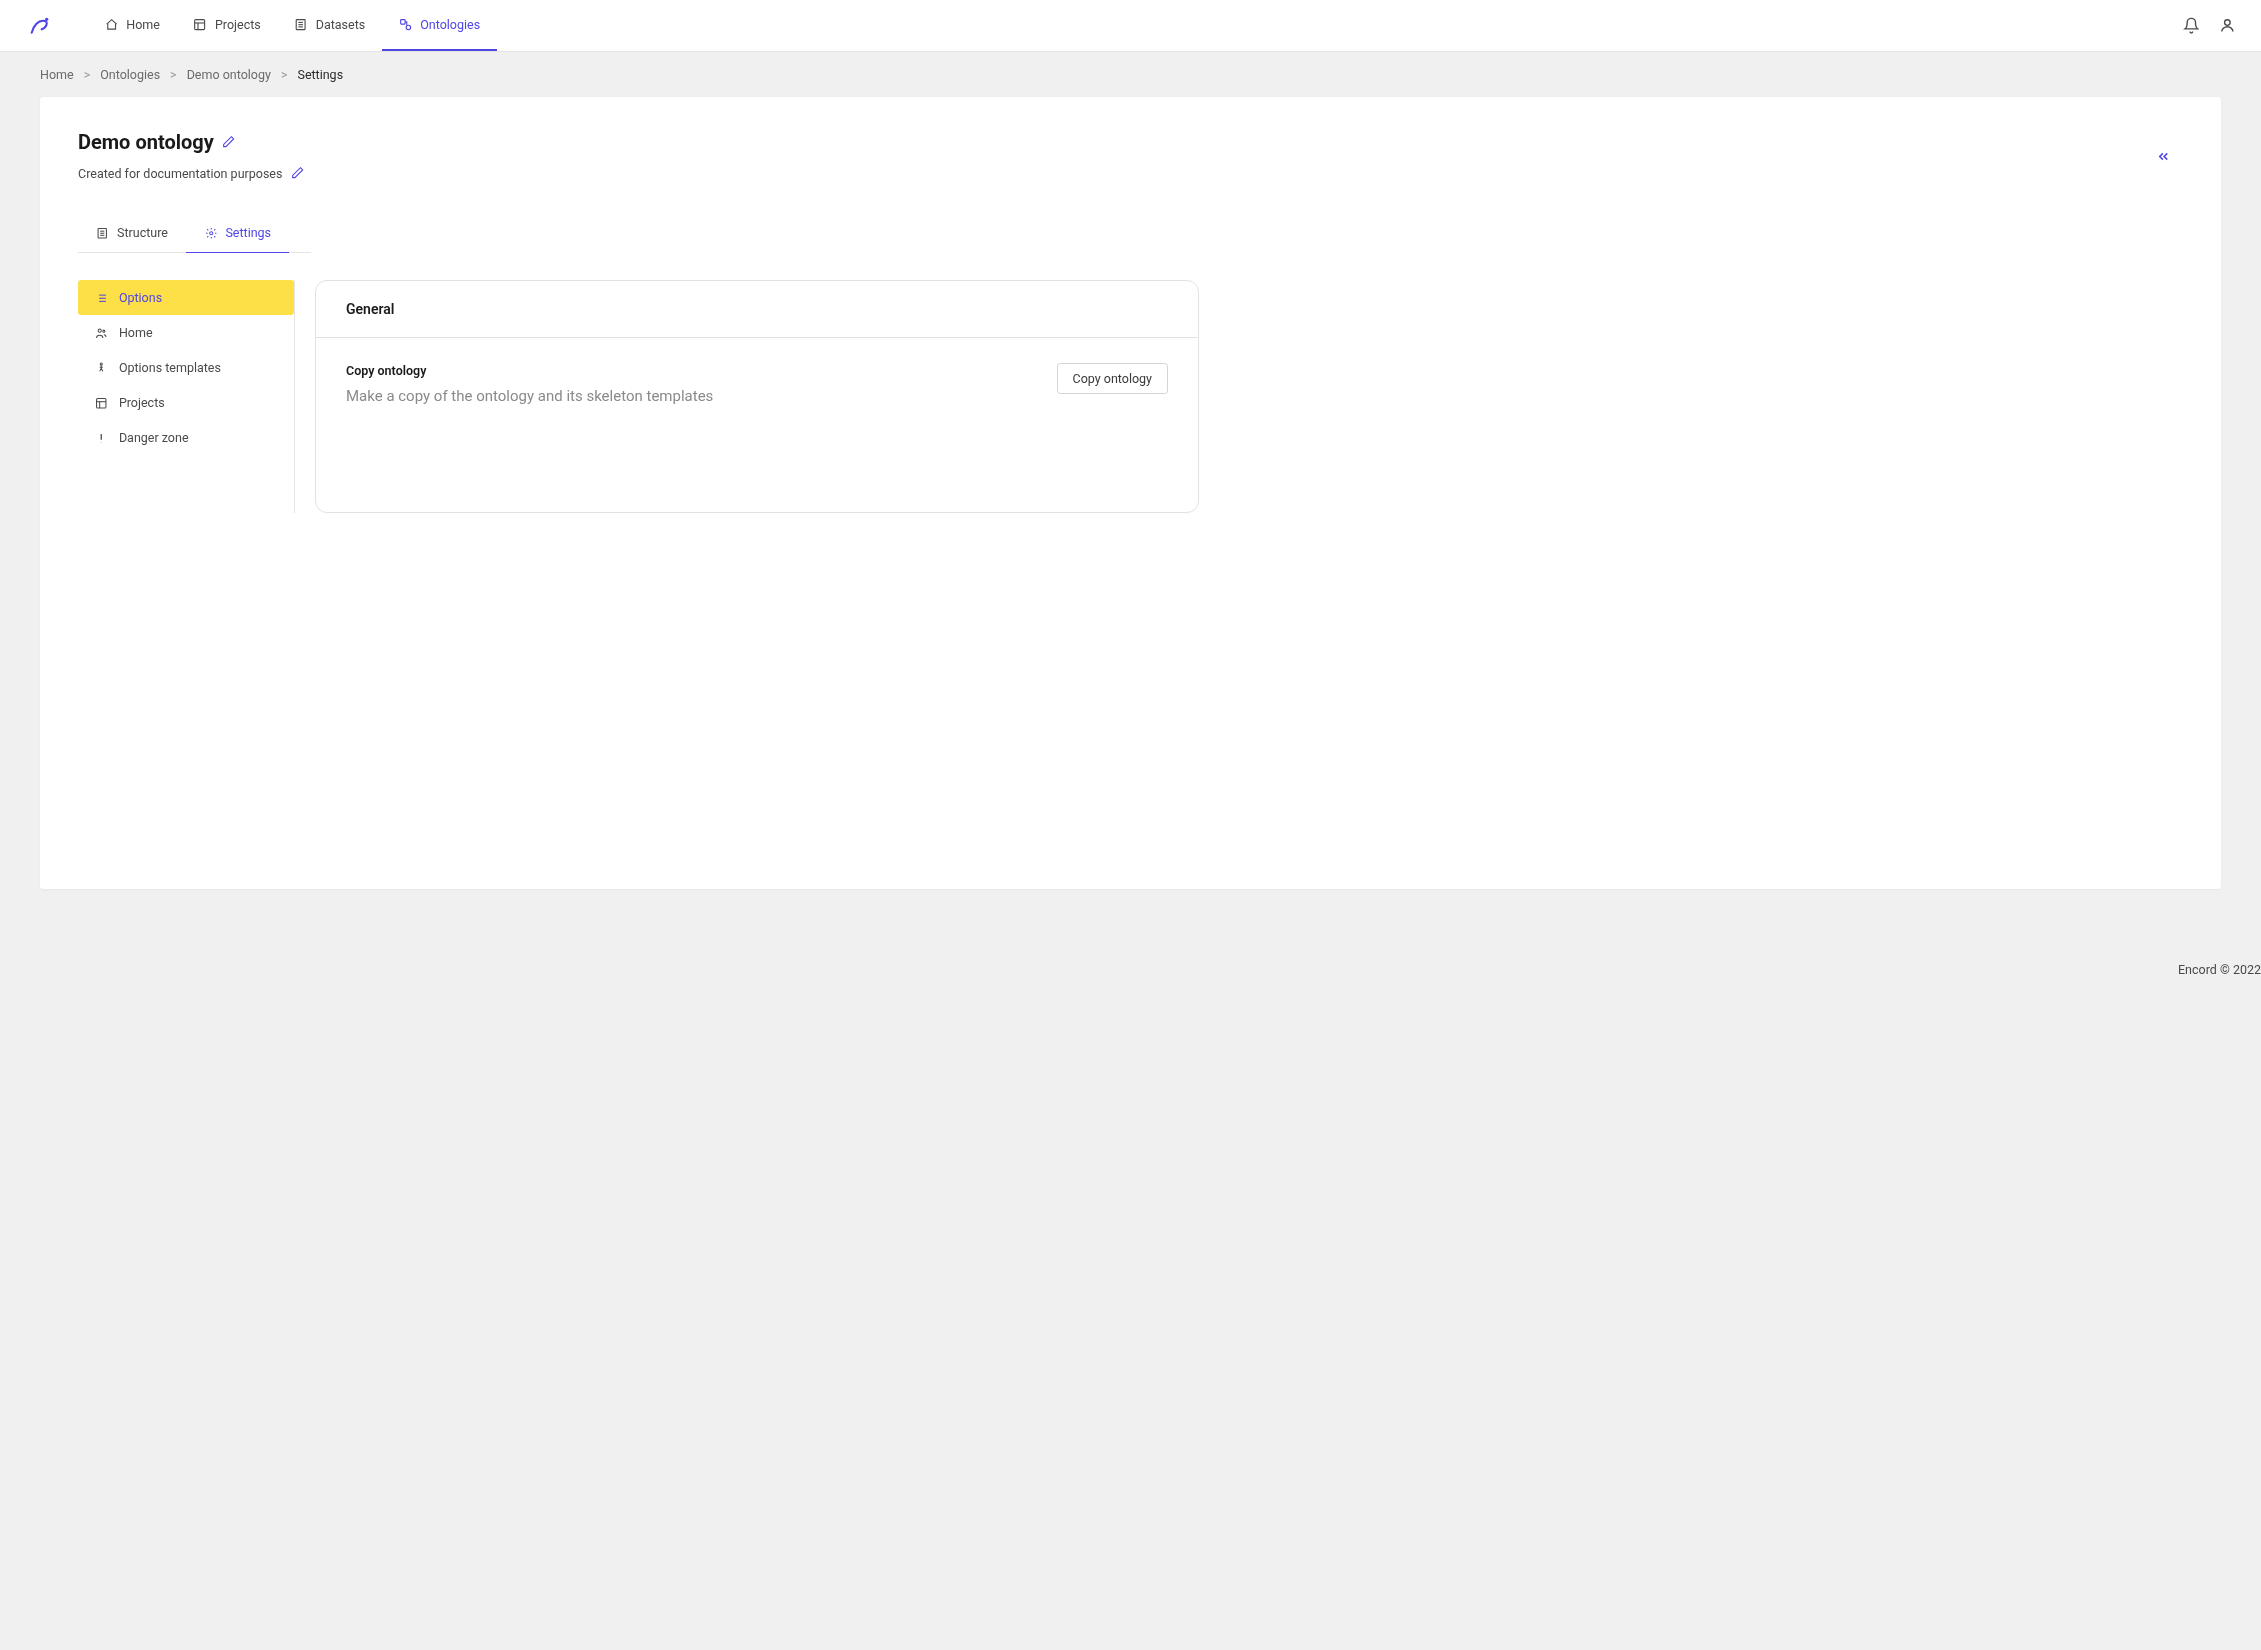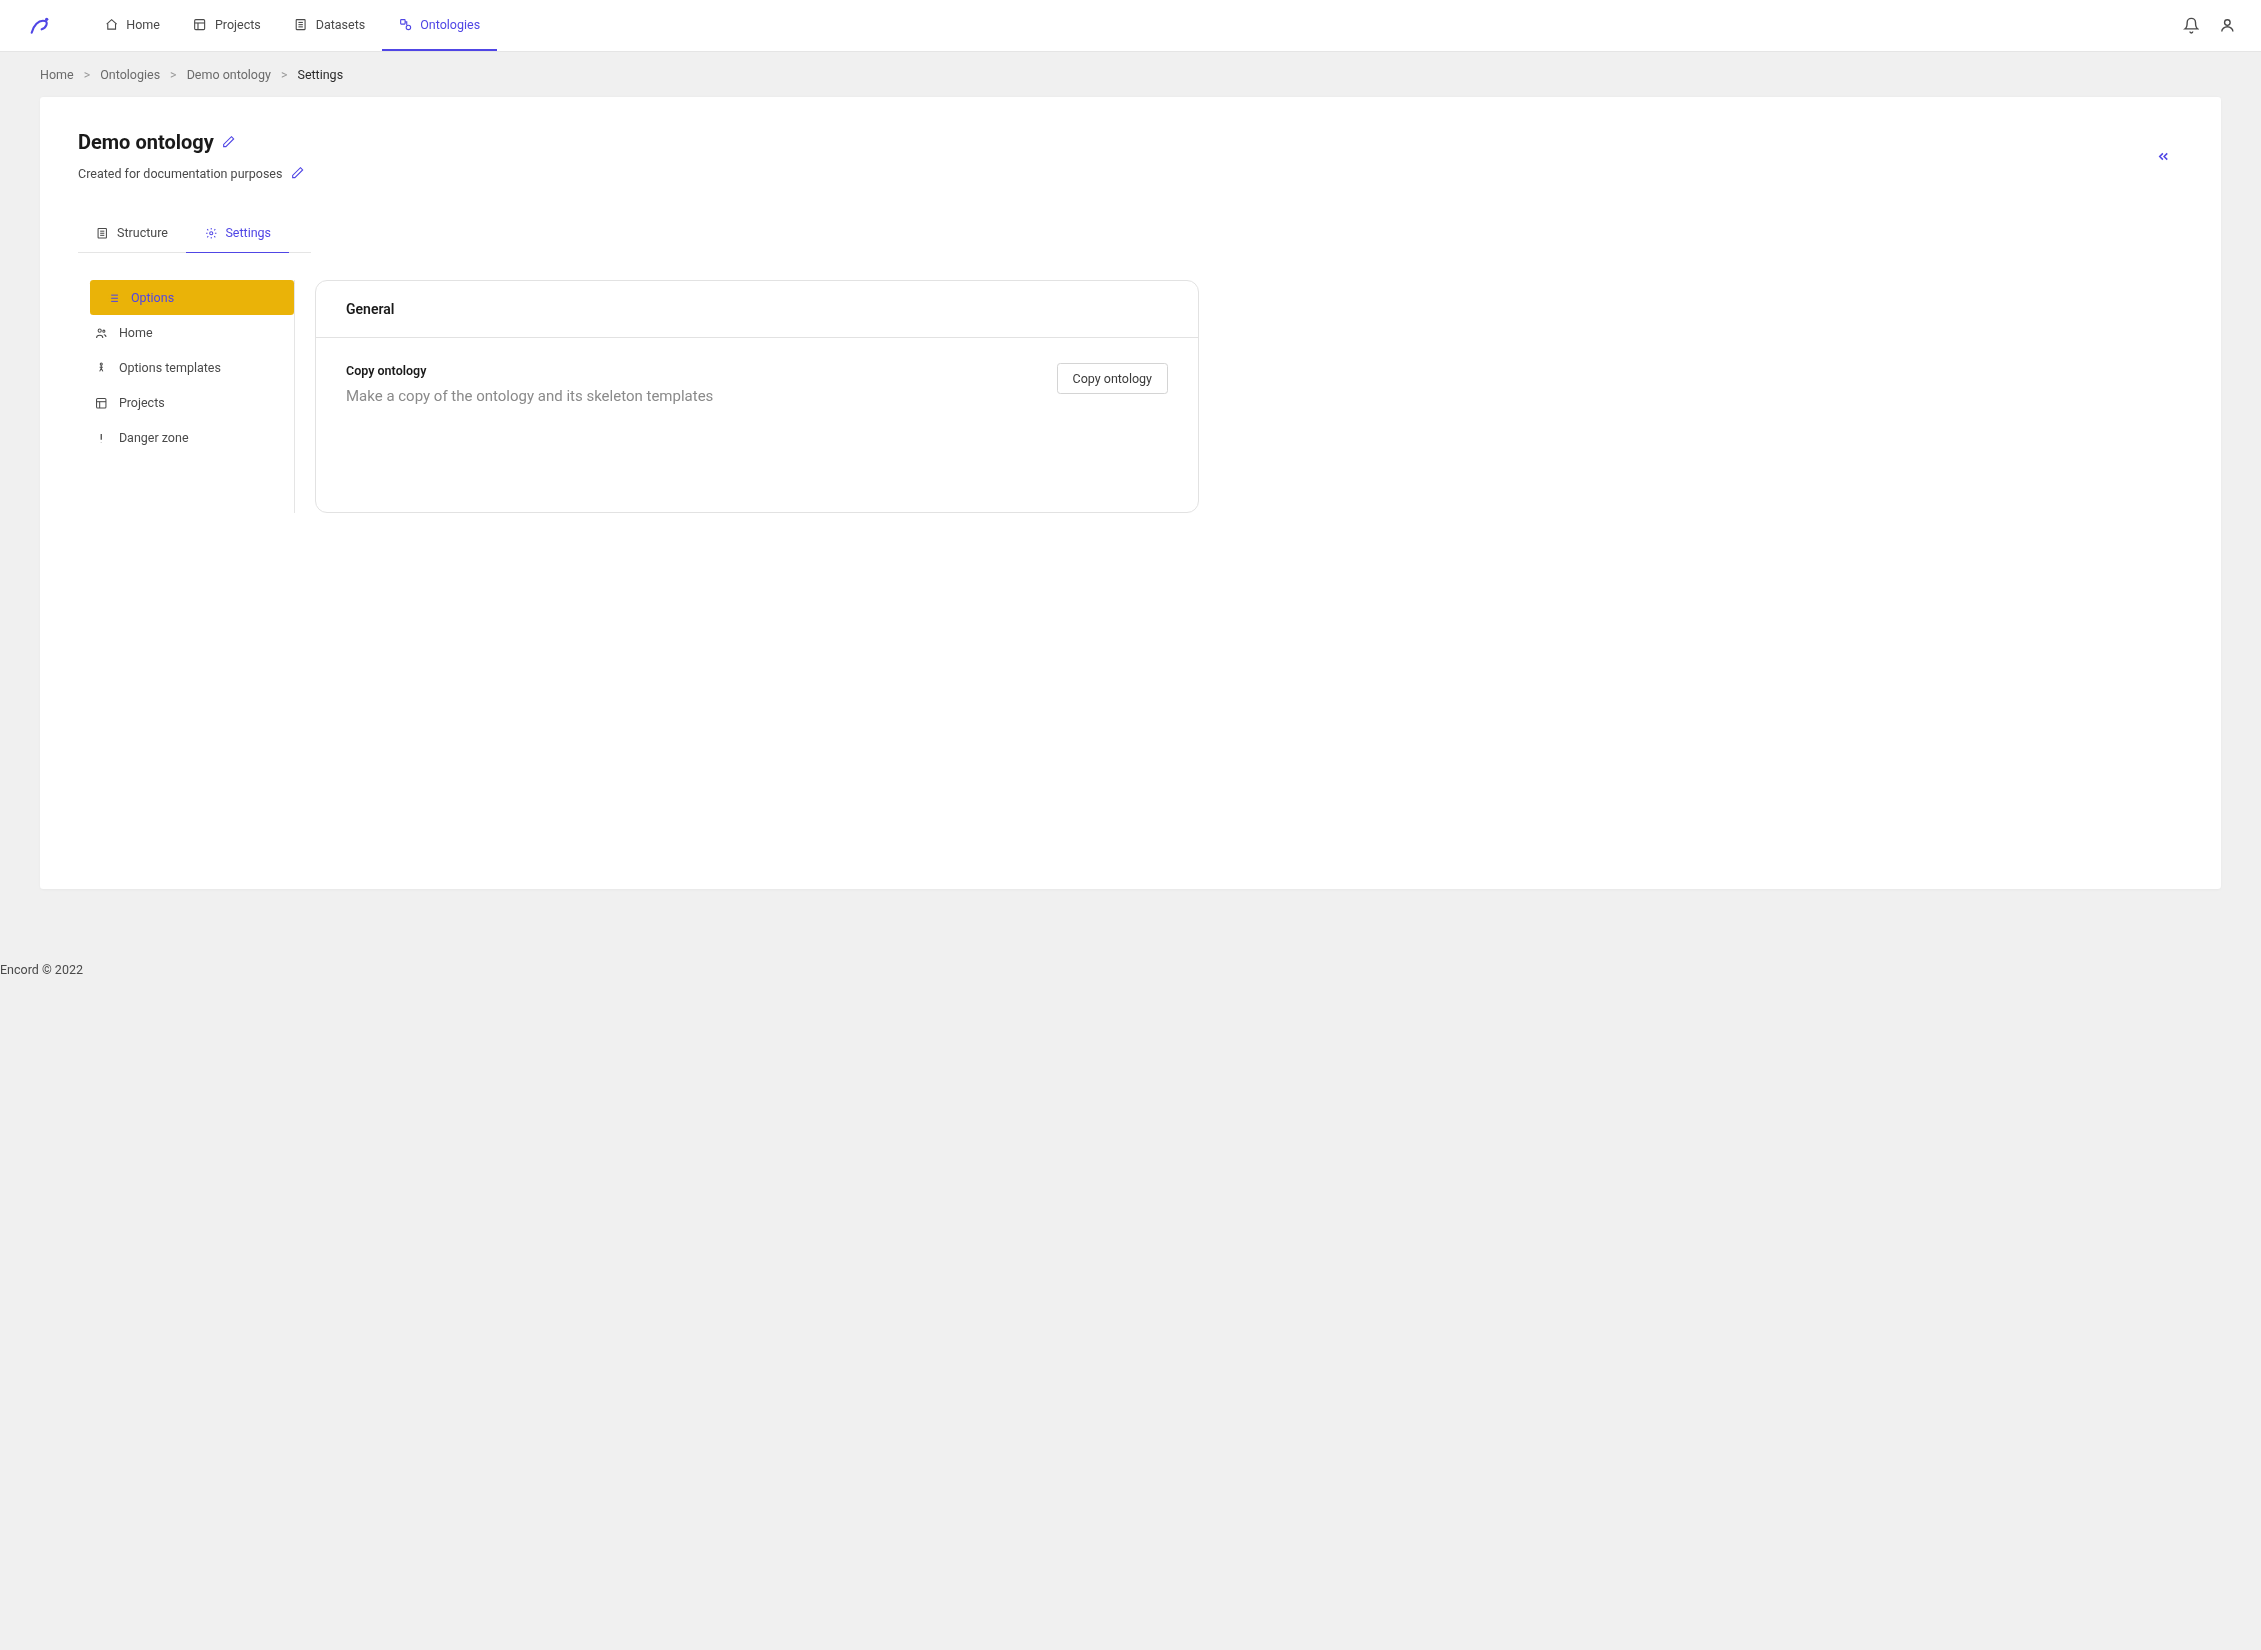--- a/index.html
+++ b/index.html
@@ -168,23 +168,22 @@
       display: flex;
       align-items: center;
       gap: 11.7px;
       padding: 10px 16.7px;
       font-size: 12.5px;
       color: #4a4a4a;
       cursor: pointer;
       border-radius: 3.3px;
     }
     .sidebar-item.active {
-      background: #eab308;
+      background: #fde047;
       color: #5046e5;
-      margin-left: 12px;
     }
     .sidebar-icon {
       width: 12.5px;
       height: 12.5px;
       flex-shrink: 0;
     }
 
     
     .panel {
       flex: 1;
@@ -225,21 +224,21 @@
       border-radius: 3.3px;
       padding: 6.7px 15px;
       font-size: 12.5px;
       color: #3a3a3a;
       cursor: pointer;
       font-family: inherit;
     }
 
     
     .footer {
-      text-align: left;
+      text-align: right;
       padding: 33px 0 50px 0;
       font-size: 12.5px;
       color: #4a4a4a;
     }
 
     .icon-svg {
       display: inline-block;
       vertical-align: middle;
     }
   </style>

